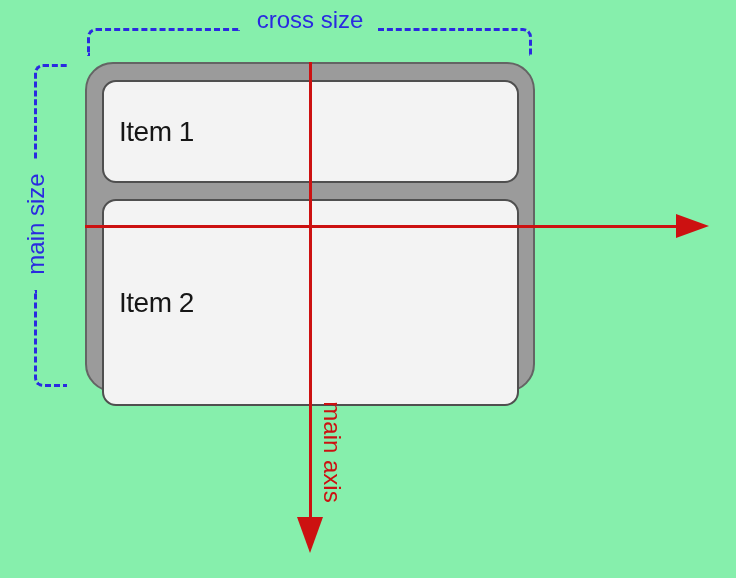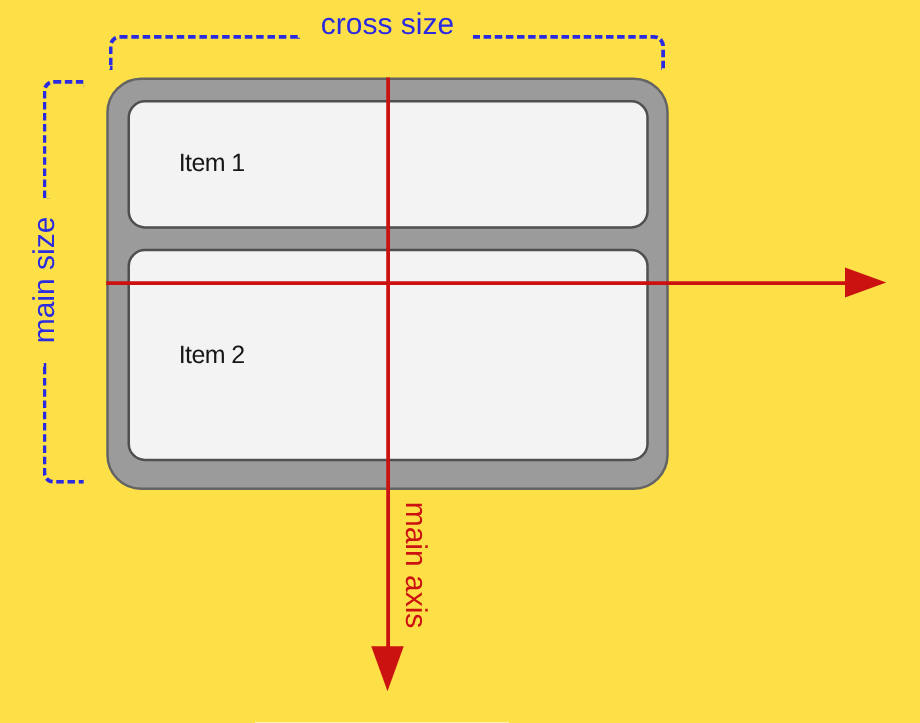--- a/index.html
+++ b/index.html
@@ -5,21 +5,21 @@
   html, body {
     margin: 0;
     padding: 0;
     background: #ffffff;
     font-family: "Liberation Sans", sans-serif;
   }
   .stage {
     position: relative;
     width: 736px;
     height: 578px;
-    background: #fde047;
+    background: #86efac;
     overflow: hidden;
   }
 
   
   .flex-container {
     position: absolute;
     left: 85px; top: 62px;
     width: 450px; height: 330px;
     background: var(--container-fill, #9b9b9b);
     border: 2.5px solid var(--container-border, #646464);
@@ -33,26 +33,25 @@
     width: 417px;
     background: var(--item-fill, #f3f3f3);
     border: 2px solid var(--item-border, #4f4f4f);
     border-radius: 14px;
     box-sizing: border-box;
     display: flex;
     align-items: center;
     padding-left: 15px;
   }
   .item-1 { top: 16px;  height: 103px; }
-  .item-2 { top: 135px; height: 170px; }
+  .item-2 { top: 135px; height: 207px; }
   .item-label {
-    font-size: 20px;
+    font-size: 28px;
     letter-spacing: -0.5px;
     color: #161616;
-    margin-left: 24px;
   }
 
   
   .bracket {
     position: absolute;
     box-sizing: border-box;
     z-index: 3;
   }
   .bracket-cross-left {
     left: 87px; top: 28px; width: 153px; height: 28px;

